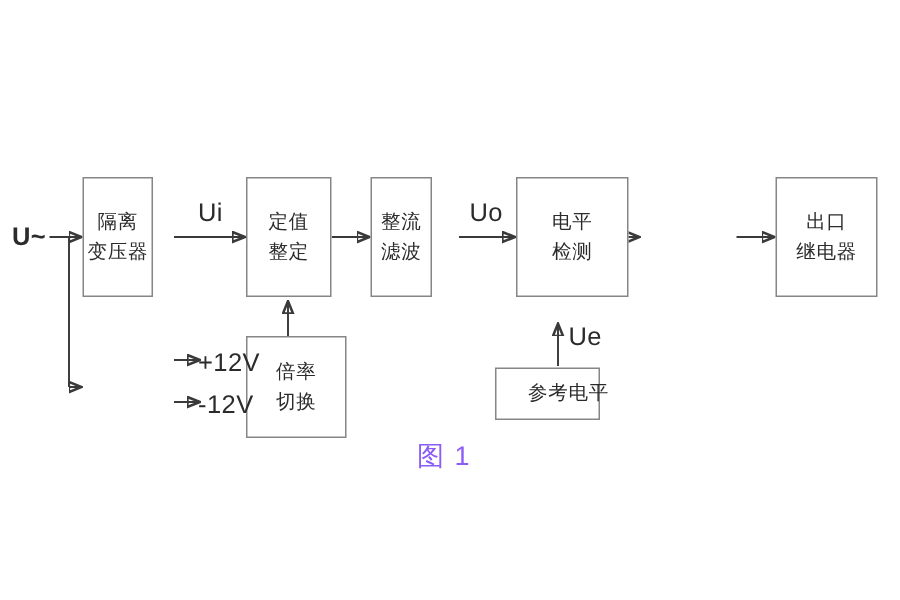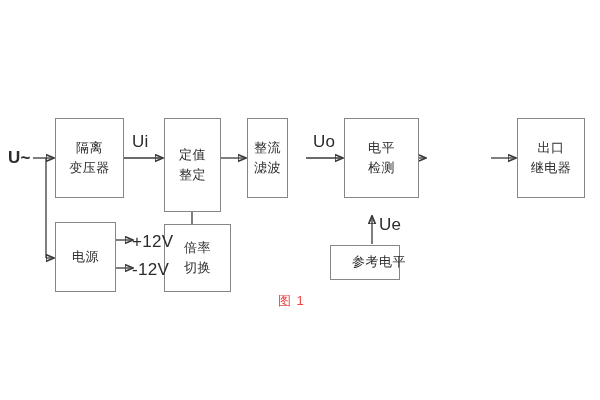--- a/index.html
+++ b/index.html
@@ -36,22 +36,22 @@
   .blk span { display: block; white-space: nowrap; }
   .lbl {
     position: absolute;
     font-size: 17px;
     color: #2b2b2b;
     white-space: nowrap;
     letter-spacing: 0.3px;
   }
   .cap {
     position: absolute;
-    font-size: 13px;
-    color: #ef4444;
+    font-size: 18px;
+    color: #8b5cf6;
     white-space: nowrap;
     letter-spacing: 1px;
   }
   svg.wires {
     position: absolute;
     left: 0;
     top: 0;
     width: 600px;
     height: 400px;
     pointer-events: none;
@@ -92,49 +92,46 @@
     <line x1="116" y1="240" x2="133" y2="240" marker-end="url(#ah)"></line>
     <line x1="116" y1="268" x2="133" y2="268" marker-end="url(#ah)"></line>
 
     <line x1="192" y1="224" x2="192" y2="201" marker-end="url(#ah)"></line>
 
     <line x1="372" y1="244" x2="372" y2="216" marker-end="url(#ah)"></line>
   </svg>
 
   <div class="lbl" style="left:8px; top:148px; font-weight:bold;">U~</div>
 
-  <div class="blk" style="left:55px; top:118px; width:69px; height:80px;">
+  <div class="blk" style="left:55px; top:118px; width:47px; height:80px;">
     <span>隔离</span>
     <span>变压器</span>
   </div>
 
-  <div class="blk" style="left:164px; top:118px; width:57px; height:94px;">
+  <div class="blk" style="left:164px; top:118px; width:57px; height:80px;">
     <span>定值</span>
     <span>整定</span>
   </div>
 
   <div class="blk" style="left:247px; top:118px; width:41px; height:80px;">
     <span>整流</span>
     <span>滤波</span>
   </div>
 
   <div class="blk" style="left:344px; top:118px; width:75px; height:80px;">
     <span>电平</span>
     <span>检测</span>
   </div>
 
 
   <div class="blk" style="left:517px; top:118px; width:68px; height:80px;">
     <span>出口</span>
     <span>继电器</span>
   </div>
 
-  <div class="blk" style="left:55px; top:222px; width:61px; height:70px;">
-    <span>电源</span>
-  </div>
 
   <div class="blk" style="left:164px; top:224px; width:67px; height:68px;">
     <span>倍率</span>
     <span>切换</span>
   </div>
 
   <div class="blk" style="left:330px; top:245px; width:70px; height:35px;padding-left:28px;">
     <span>参考电平</span>
   </div>
 

